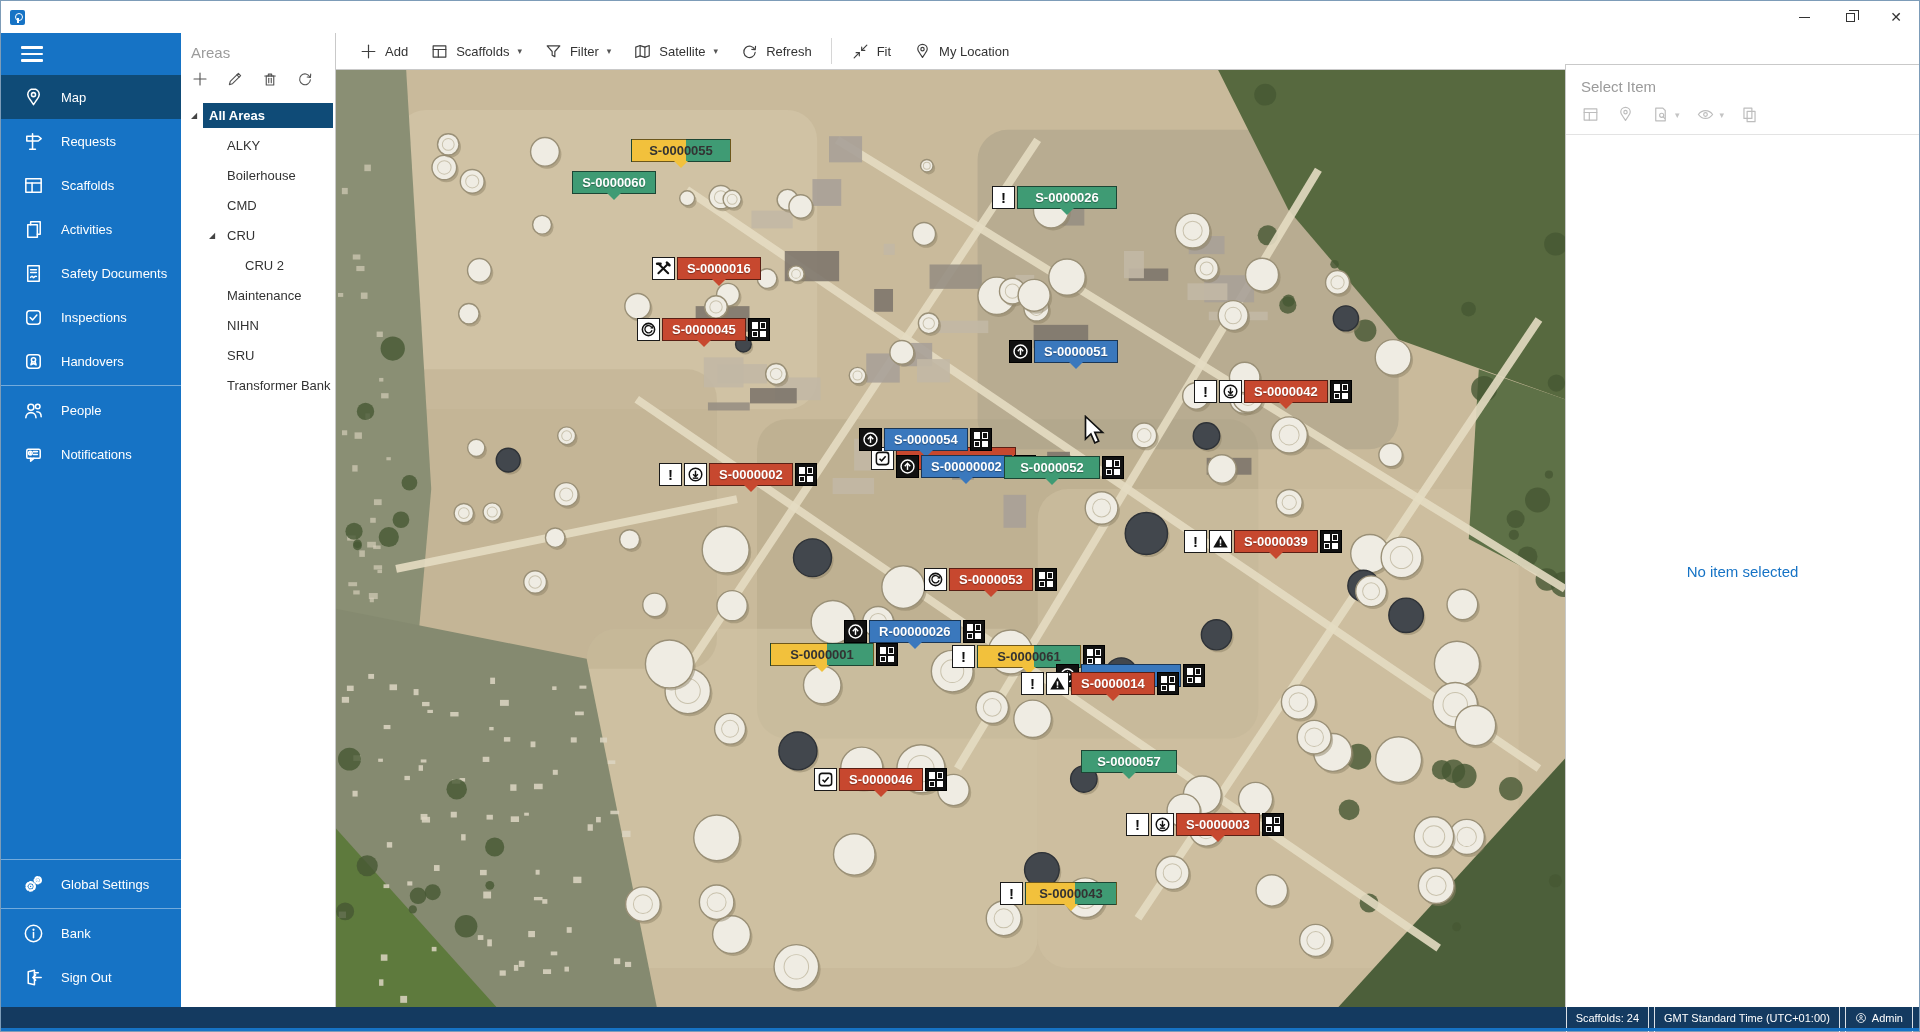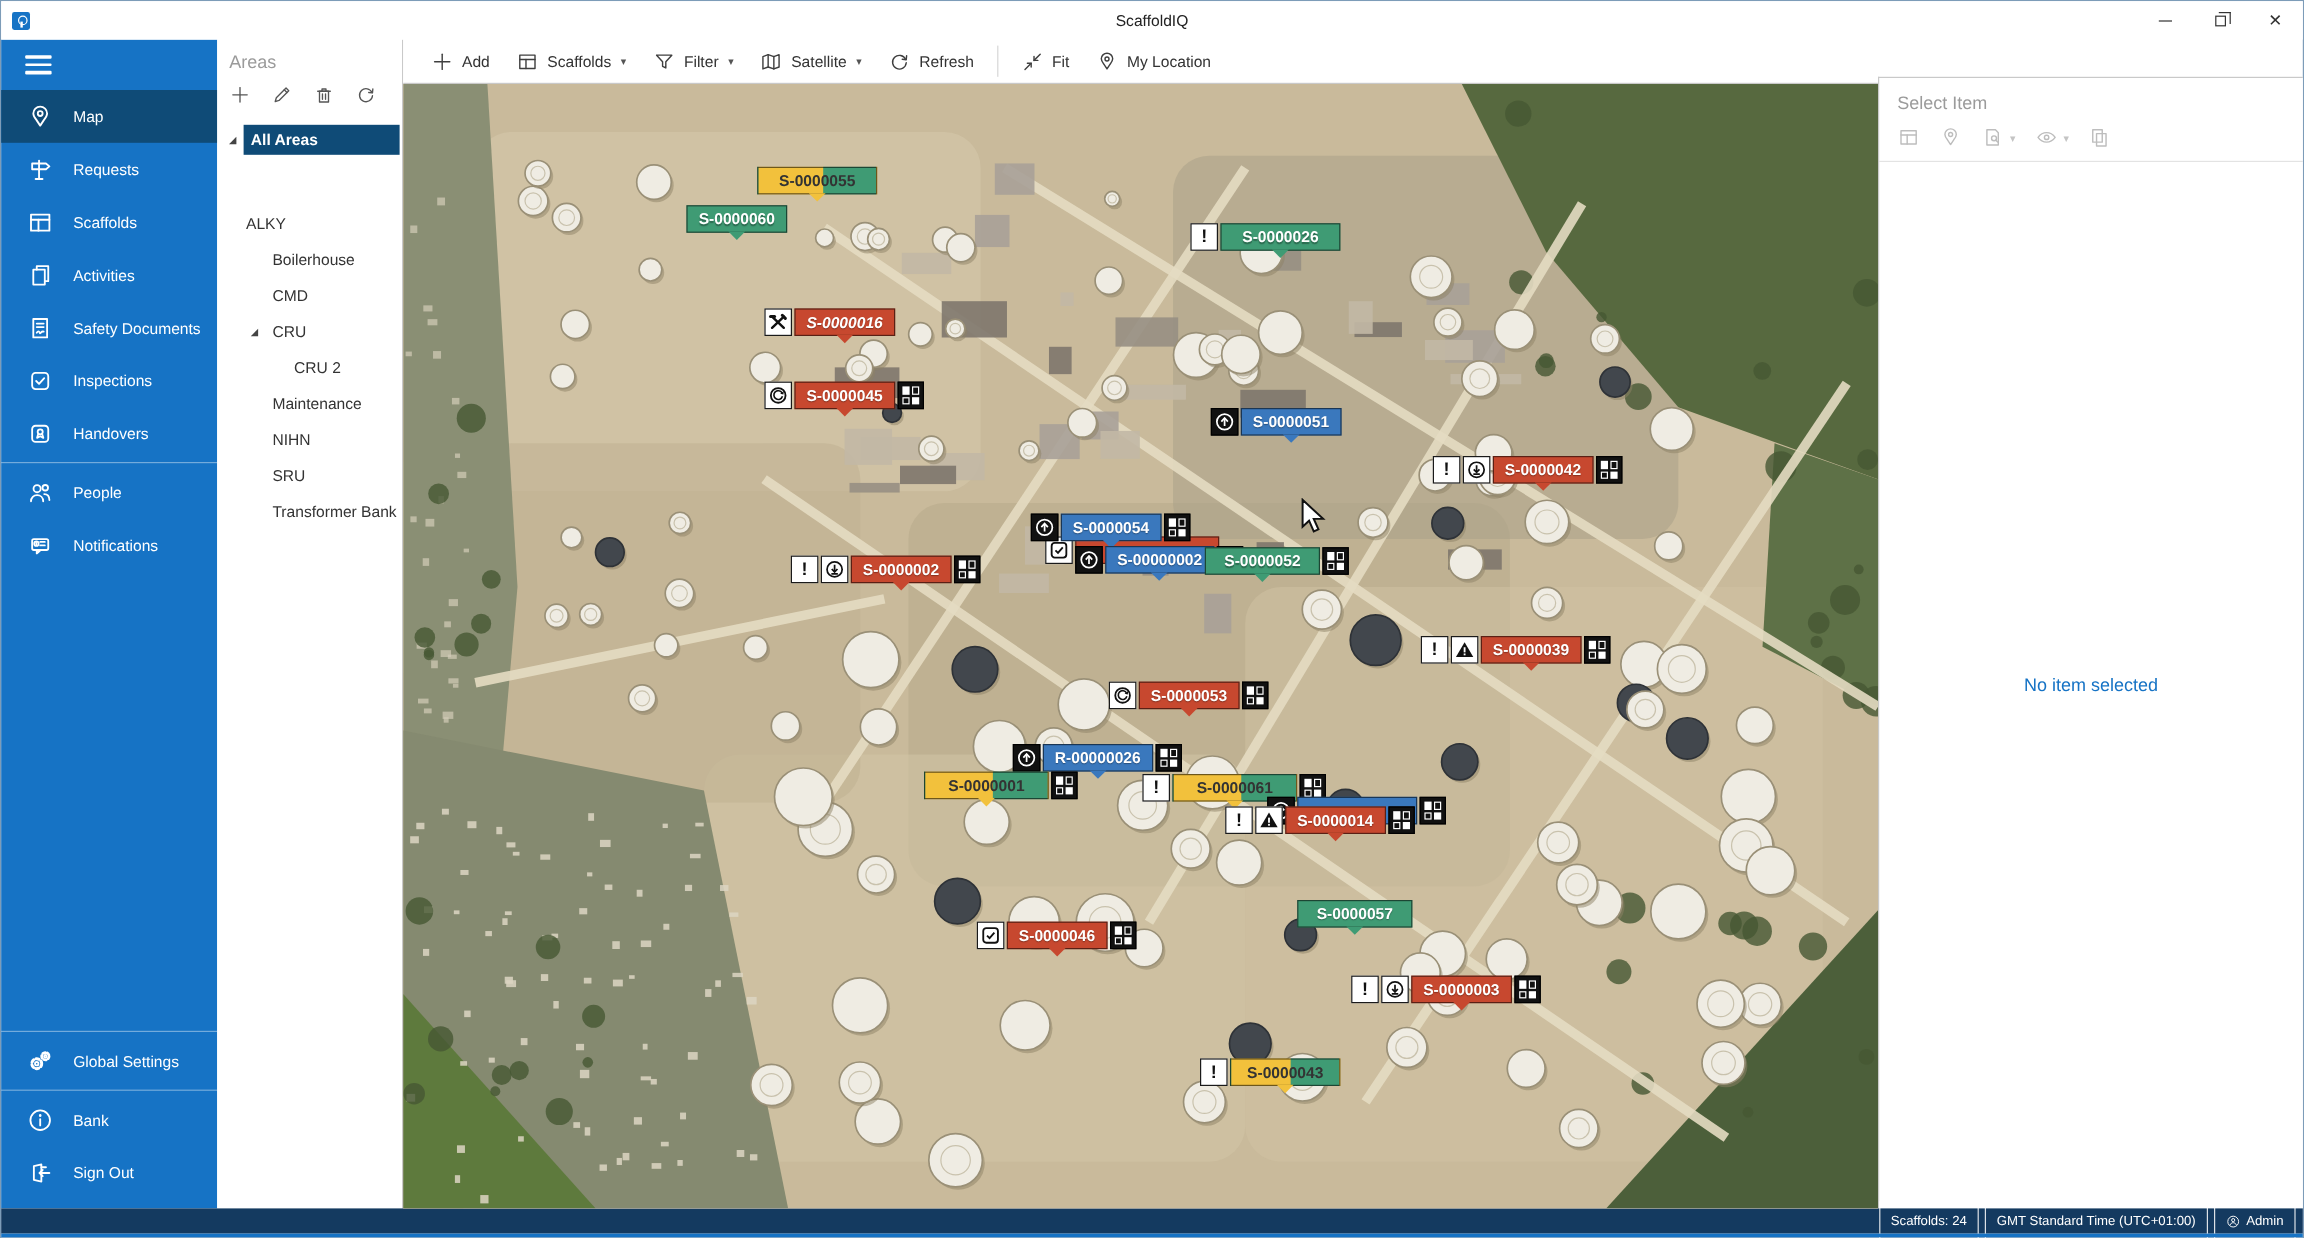--- a/index.html
+++ b/index.html
@@ -90,21 +90,20 @@
   .sb-box svg { width:12px; height:12px; stroke:#fff; fill:none; stroke-width:1.6; }
   .bottom-strip { height:3px; background:#1673c5; flex:0 0 auto; }
 </style>
 </head>
 <body>
 
 <div class="window">
 
   <div class="titlebar">
     <div class="app-icon"></div>
-    <div class="tb-title">ScaffoldIQ</div>
     <div class="win-controls">
       <span class="win-btn">
           <span class="min-glyph"></span>
         </span>
       <span class="win-btn">
           <span class="restore-glyph"></span>
         </span>
       <span class="win-btn">
           <span class="close-glyph">✕</span>
         </span>
@@ -276,21 +275,21 @@
           <span class="a-tool"><span><svg viewBox="0 0 24 24">
                 <path d="M18.6 9.5A7.2 7.2 0 1 0 19.2 13"></path>
                 <polyline points="19.6,5.5 19.2,9.8 15,9.4"></polyline>
               </svg></span></span>
         </div>
       <div class="tree" id="areas-tree">
           <div class="tree-row sel" style="padding-left: 4px;">
             <span class="expander">◢</span>
             <span class="tree-label">All Areas</span>
           </div>
-          <div class="tree-row" style=" margin-top: 40px;">
+          <div class="tree-row" style="padding-left: 22px;">
             <span class="expander"></span>
             <span class="tree-label">ALKY</span>
           </div>
           <div class="tree-row" style="padding-left: 22px;">
             <span class="expander"></span>
             <span class="tree-label">Boilerhouse</span>
           </div>
           <div class="tree-row" style="padding-left: 22px;">
             <span class="expander"></span>
             <span class="tree-label">CMD</span>
@@ -872,21 +871,21 @@
             </div>
             <div class="marker" style="left: 236px; top: 101px; z-index: 11;">
               <span class="m-label green" style="min-width: 84px;">S-0000060<span class="m-ptr" style="border-top-color: rgb(63, 155, 116);"></span></span>
             </div>
             <div class="marker" style="left: 656px; top: 116px; z-index: 12;">
               <span class="m-ic">
                 <span style="font-family:'Liberation Sans',sans-serif;font-weight:bold;">!</span>
               </span>
               <span class="m-label green" style="min-width: 100px;">S-0000026<span class="m-ptr" style="border-top-color: rgb(63, 155, 116);"></span></span>
             </div>
-            <div class="marker" style="left: 301px; top: 187px; z-index: 13; font-style: italic;">
+            <div class="marker" style="left: 316px; top: 187px; z-index: 13;">
               <span class="m-ic">
                 <svg viewBox="0 0 20 20" stroke="#111" stroke-width="2.4" stroke-linecap="round">
                   <line x1="4" y1="4.5" x2="15.5" y2="15.5"></line>
                   <line x1="15.5" y1="4.5" x2="4" y2="15.5"></line>
                   <path d="M2.5 4.5h4" stroke-width="3"></path>
                   <path d="M14 3.2l3 3" stroke-width="3"></path>
                 </svg>
               </span>
               <span class="m-label red" style="min-width: 80px;">S-0000016<span class="m-ptr" style="border-top-color: rgb(199, 72, 47);"></span></span>
             </div>

